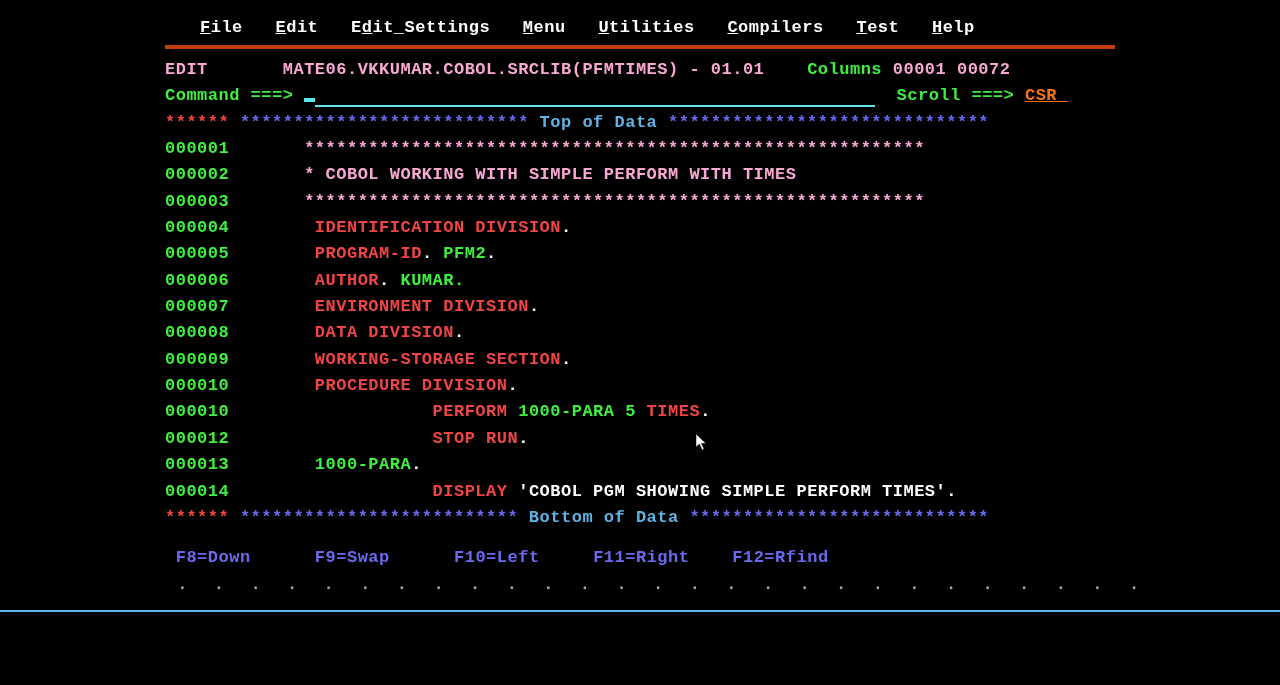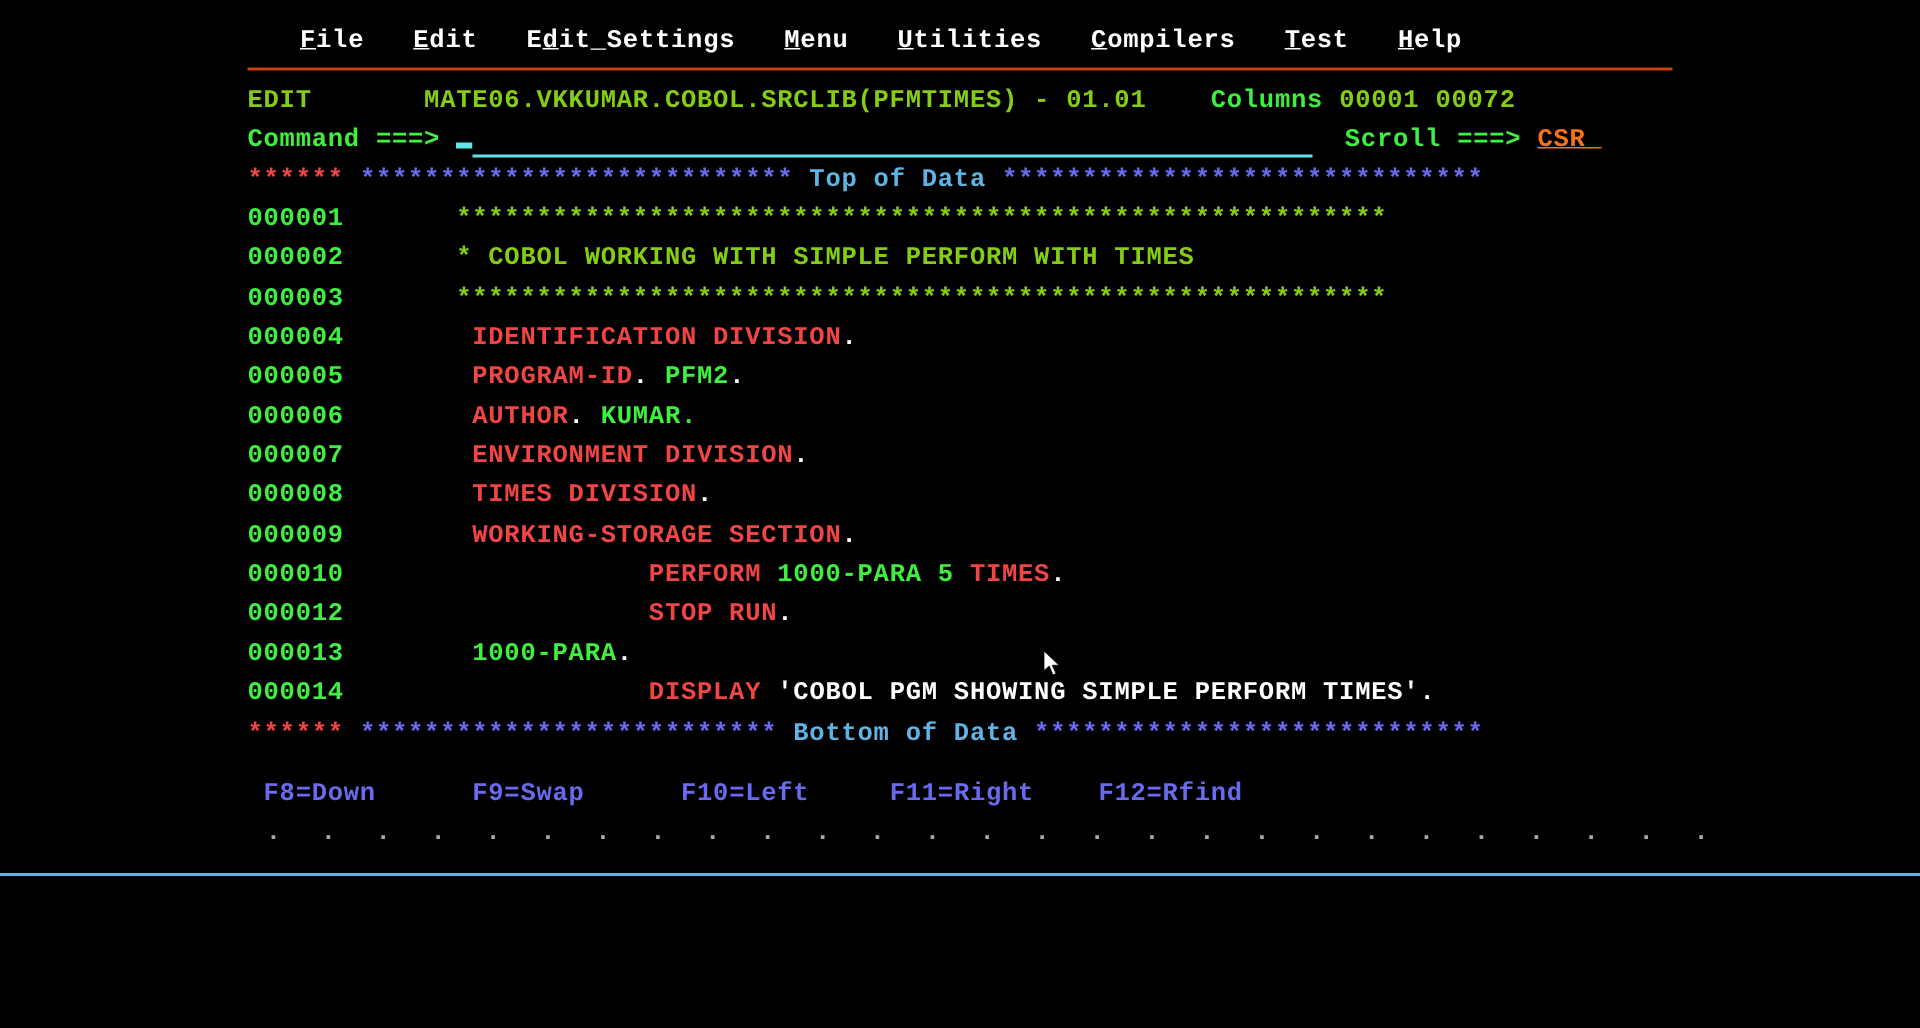--- a/index.html
+++ b/index.html
@@ -12,31 +12,31 @@
       font-weight: bold;
       color: #ccc;
       overflow: hidden;
       letter-spacing: 0.5px;
     }
     .container { padding: 18px 165px 8px 165px; }
     .menu-bar {
       color: #fff;
       padding-left: 35px;
       padding-bottom: 8px;
-      border-bottom: 2px solid #c2410c;
+      border-bottom: 4px solid #c2410c;
       margin-bottom: 8px;
     }
     .menu-item {
       display: inline-block;
       margin-right: 22px;
       cursor: pointer;
     }
     .ul { text-decoration: underline; }
     .line { white-space: pre; line-height: 1.55; }
-    .cyan { color: #84cc16; text-align: center; }
+    .cyan { color: #f9a8d4; text-align: center; }
     .cyan2 { color: #5fb3e5; }
     .green { color: #3fef3f; }
     .red { color: #ef4545; }
     .white { color: #fff; }
     .cmd-input {
       display: inline-block;
       background: #000;
       border: none;
       border-bottom: 2px solid #5fe5e5;
       color: #5fe5e5;
@@ -100,22 +100,23 @@
   <div class="line"><span class="red">******</span><span> </span><span class="asterisks">***************************</span><span class="cyan2"> Top of Data </span><span class="asterisks">******************************</span></div>
 
   <div id="code-lines">
       <div class="line"><span class="green">000001</span><span>       </span><span class="cyan">**********************************************************</span></div>
       <div class="line"><span class="green">000002</span><span>       </span><span class="cyan">* COBOL WORKING WITH SIMPLE PERFORM WITH TIMES</span></div>
       <div class="line"><span class="green">000003</span><span>       </span><span class="cyan">**********************************************************</span></div>
       <div class="line"><span class="green">000004</span><span>        </span><span class="red">IDENTIFICATION DIVISION</span><span class="white">.</span></div>
       <div class="line"><span class="green">000005</span><span>        </span><span class="red">PROGRAM-ID</span><span class="white">. </span><span class="green">PFM2</span><span class="white">.</span></div>
       <div class="line"><span class="green">000006</span><span>        </span><span class="red">AUTHOR</span><span class="white">. </span><span class="green">KUMAR.</span></div>
       <div class="line"><span class="green">000007</span><span>        </span><span class="red">ENVIRONMENT DIVISION</span><span class="white">.</span></div>
-      <div class="line"><span class="green">000008</span><span>        </span><span class="red">TIMES DIVISION</span><span class="white">.</span></div>
+      <div class="line"><span class="green">000008</span><span>        </span><span class="red">DATA DIVISION</span><span class="white">.</span></div>
       <div class="line"><span class="green">000009</span><span>        </span><span class="red">WORKING-STORAGE SECTION</span><span class="white">.</span></div>
+      <div class="line"><span class="green">000010</span><span>        </span><span class="red">PROCEDURE DIVISION</span><span class="white">.</span></div>
       <div class="line"><span class="green">000010</span><span>                   </span><span class="red">PERFORM</span><span class="white"> </span><span class="green">1000-PARA 5</span><span class="white"> </span><span class="red">TIMES</span><span class="white">.</span></div>
       <div class="line"><span class="green">000012</span><span>                   </span><span class="red">STOP RUN</span><span class="white">.</span></div>
       <div class="line"><span class="green">000013</span><span>        </span><span class="green">1000-PARA</span><span class="white">.</span></div>
       <div class="line"><span class="green">000014</span><span>                   </span><span class="red">DISPLAY</span><span class="white"> </span><span class="white">'COBOL PGM SHOWING SIMPLE PERFORM TIMES'</span><span class="white">.</span></div>
     </div>
 
   <div class="line"><span class="red">******</span><span> </span><span class="asterisks">**************************</span><span class="cyan2"> Bottom of Data </span><span class="asterisks">****************************</span></div>
 
   <div style="height:14px"></div>
 

